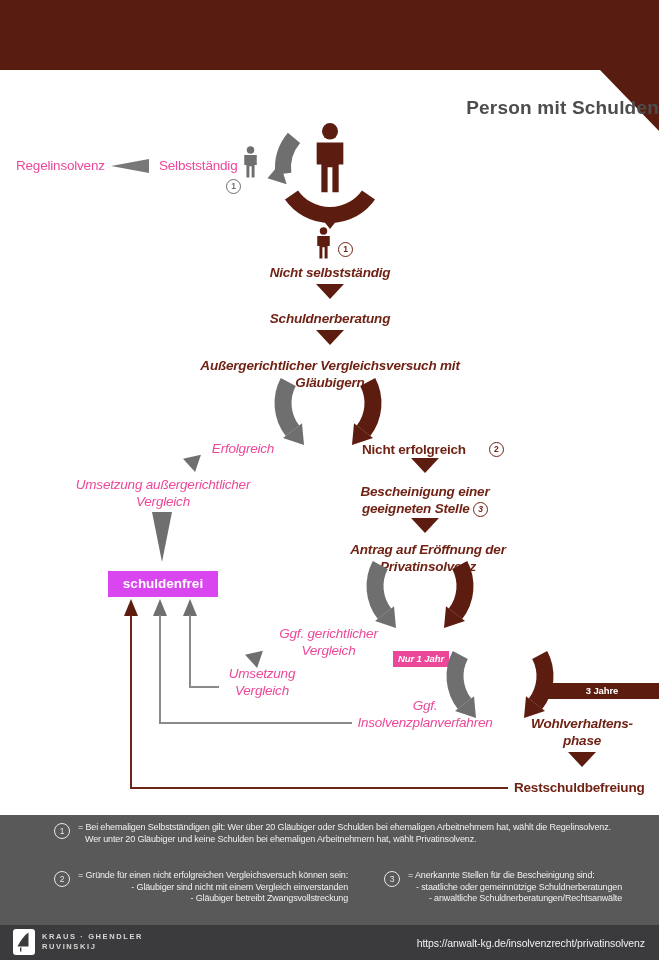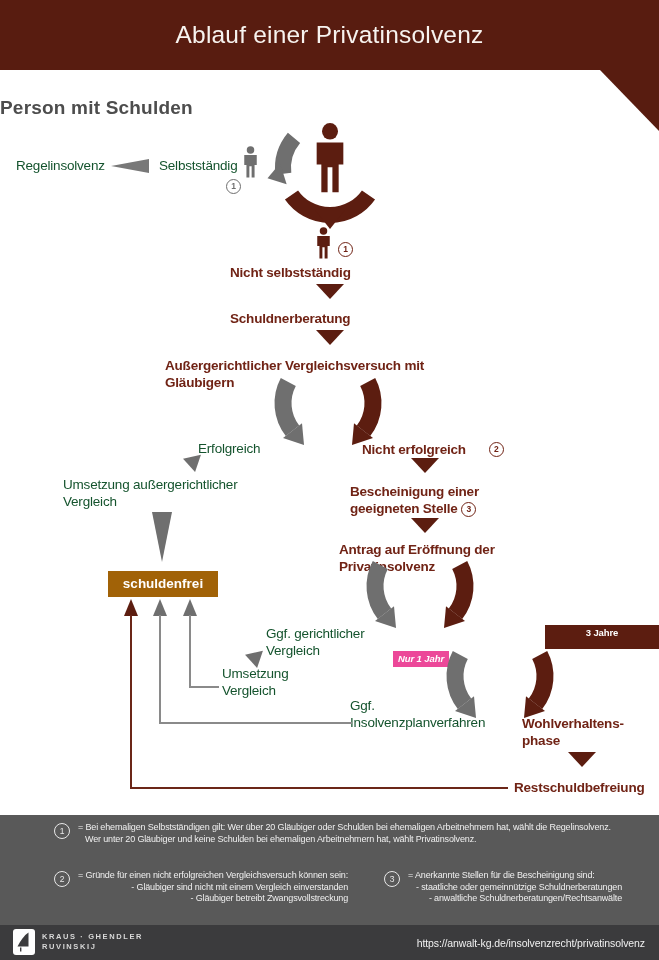--- a/index.html
+++ b/index.html
@@ -10,46 +10,46 @@
     -webkit-font-smoothing:antialiased;
   }
   .abs{position:absolute;}
   
   .header{left:0;top:0;width:659px;height:70px;background:#581c10;}
   .header-title{left:0;top:0;width:659px;height:70px;line-height:70px;text-align:center;
     color:#f7f3ef;font-size:24.5px;letter-spacing:.2px;}
   .corner{left:600px;top:70px;width:0;height:0;
     border-top:61px solid #581c10;border-left:59px solid transparent;}
   
-  .c{text-align:left;}
+  .c{text-align:center;font-style:italic;}
   .fs{font-size:13.5px;line-height:17px;letter-spacing:-.2px;}
   .mt{color:#702315;font-weight:700;}
-  .gt{color:#14532d;font-weight:400;}
-  .heading{left:0;top:97px;width:659px;text-align:left;color:#4d4d4d;
+  .gt{color:#ec4899;font-weight:400;}
+  .heading{left:0;top:97px;width:659px;text-align:right;color:#4d4d4d;
     font-size:19px;font-weight:700;letter-spacing:.2px;}
   
   .marker{display:inline-flex;align-items:center;justify-content:center;
     width:13px;height:13px;border:1.3px solid currentColor;border-radius:50%;
     font-size:8.5px;font-weight:700;line-height:1;vertical-align:1px;}
   .marker.g{color:#6f6f6f;}
   .marker.m{color:#702315;}
   
   .tri-down{width:0;height:0;border-left:14px solid transparent;border-right:14px solid transparent;
     border-top:15px solid #5c1d10;}
   .tri-left{width:0;height:0;border-top:7px solid transparent;border-bottom:7px solid transparent;
     border-right:38px solid #787878;}
   .tri-ne{width:0;height:0;border-left:9px solid transparent;border-right:9px solid transparent;
     border-bottom:16px solid #6f6f6f;transform:rotate(48deg);}
   .tri-long{width:0;height:0;border-left:10px solid transparent;border-right:10px solid transparent;
     border-top:50px solid #6f6f6f;}
   .tri-up{width:0;height:0;border-left:7px solid transparent;border-right:7px solid transparent;
     border-bottom:17px solid #6f6f6f;}
   .tri-up.m{border-bottom-color:#5c1d10;}
   
-  .node-box{background:#a16207;color:#fff;font-weight:700;font-size:13.5px;
+  .node-box{background:#d946ef;color:#fff;font-weight:700;font-size:13.5px;
     text-align:center;line-height:26px;}
   .badge{color:#fff;font-weight:700;font-size:9.5px;text-align:center;line-height:16px;letter-spacing:-.1px;}
   .badge.g{background:#ec4899;font-style:italic;}
   .badge.m{background:#5c1d10;}
   
   .vline,.hline{background:#8a8a8a;}
   .vline{width:1.5px;}
   .hline{height:1.5px;}
   .vline.m,.hline.m{background:#6b2618;}
   
@@ -87,21 +87,20 @@
       <polygon points="39,82.3 20,97.1 41,104" fill="#6f6f6f"></polygon>
       <path d="M104.7 40.9 A45 45 0 0 1 100.5 89.7" fill="none" stroke="#5c1d10" stroke-width="17"></path>
       <polygon points="110,97.1 91,82.3 89,104" fill="#5c1d10"></polygon>
     </g>
   </defs>
 </svg>
 
 <div class="canvas">
 
   <div class="abs header"></div>
-  <div class="abs header-title">Ablauf einer Privatinsolvenz</div>
   <div class="abs corner"></div>
 
   <div class="abs heading">Person mit Schulden</div>
 
   <div class="abs fs gt" style="left:16px;top:157px">Regelinsolvenz</div>
   <div class="abs tri-left" style="left:111px;top:159px"></div>
   <div class="abs fs gt" style="left:159px;top:157px">Selbstständig</div>
   <svg class="abs" style="left:243px;top:146px;color:#6f6f6f" width="15" height="33" viewBox="0 0 24 52">
       <use href="#sym-person" fill="currentColor"></use>
     </svg>
@@ -147,21 +146,21 @@
   <div class="abs fs mt c" style="left:339px;top:541px;width:178px">Antrag auf Eröffnung der Privatinsolvenz</div>
 
   <svg class="abs" style="left:355px;top:524px" width="130" height="130" viewBox="0 0 130 130">
       <use href="#sym-fork"></use>
     </svg>
   <div class="abs fs gt c" style="left:266px;top:625px;width:125px">Ggf. gerichtlicher Vergleich</div>
   <div class="abs tri-ne" style="left:248px;top:648px"></div>
   <div class="abs fs gt c" style="left:222px;top:665px;width:80px">Umsetzung Vergleich</div>
 
   <div class="abs badge g" style="left:393px;top:651px;width:56px;height:16px">Nur 1 Jahr</div>
-  <div class="abs badge m" style="left:545px;top:625px;width:114px;height:24px">3 Jahre</div>
+  <div class="abs badge m" style="left:545px;top:683px;width:114px;height:16px">3 Jahre</div>
 
   <svg class="abs" style="left:435px;top:614px" width="130" height="130" viewBox="0 0 130 130">
       <use href="#sym-fork"></use>
     </svg>
   <div class="abs fs gt c" style="left:350px;top:697px;width:150px">Ggf. Insolvenzplanverfahren</div>
   <div class="abs fs mt c" style="left:522px;top:715px;width:120px">
     <div>Wohlverhaltens-</div>
     <div>phase</div>
   </div>
   <div class="abs tri-down" style="left:568px;top:752px"></div>

